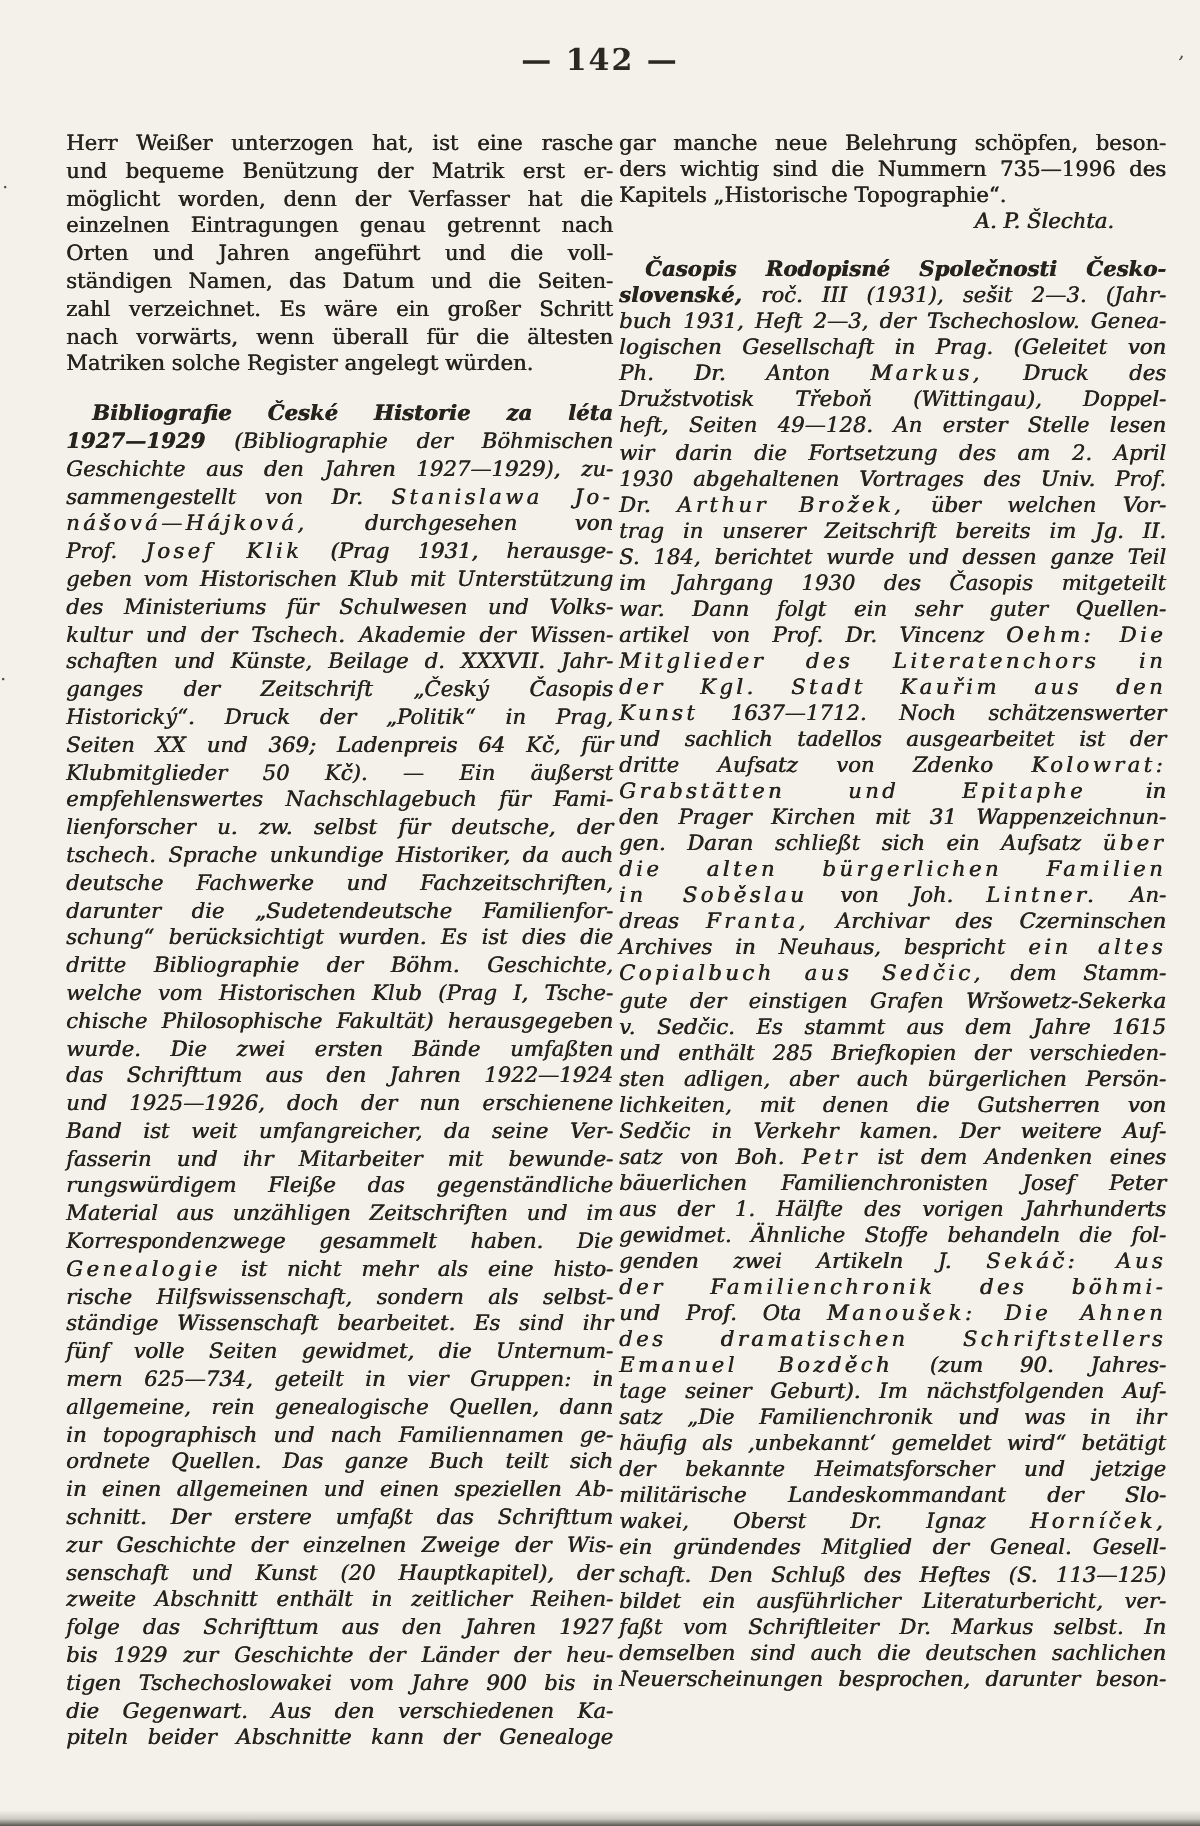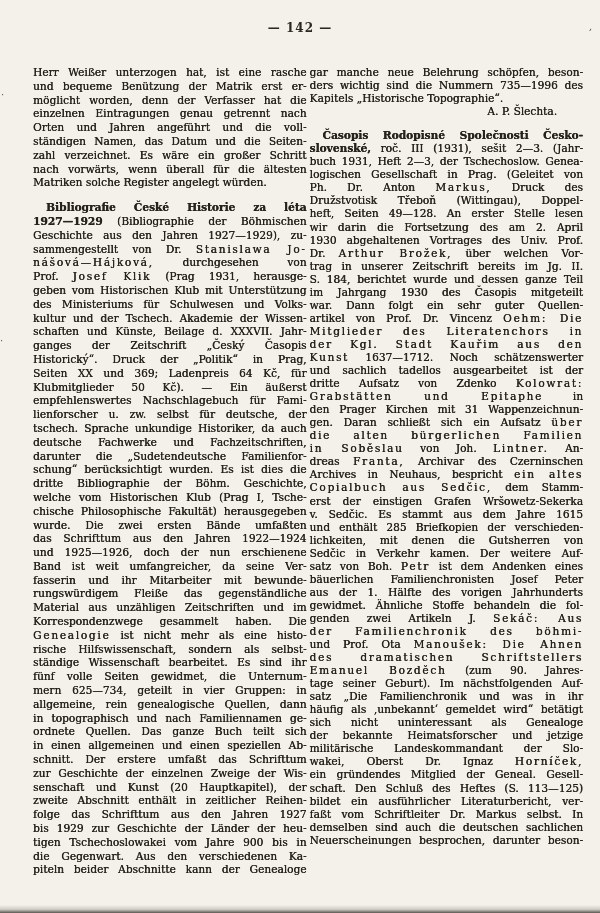--- a/index.html
+++ b/index.html
@@ -6,36 +6,36 @@
   body{background:#e8e6e0;font-family:"DejaVu Serif", serif;}
   .page{
     position:relative;
     width:600px;height:913px;
     background:#f3f1ea;
     overflow:hidden;
     color:#27241f;
   }
   .page-number{
     position:absolute;top:21px;left:0;width:100%;
-    text-align:center;font-size:12px;letter-spacing:1px;
+    text-align:center;font-size:15px;letter-spacing:1px;
     font-weight:bold;color:#2b2822;
   }
   .artifact{position:absolute;color:#55514a;font-size:10px;line-height:10px;}
   .artifact.tr{top:28px;right:9px;transform:rotate(12deg);}
   .artifact.l1{left:1px;top:90px;}
   .artifact.l2{left:0;top:336px;}
   .columns{
     position:absolute;left:33px;top:66px;right:17px;
     display:flex;gap:3px;
   }
   .col{flex:1 1 0;min-width:0;font-size:10.6px;color:#26231d;
        text-shadow:0.3px 0 0 currentColor;}
   .col-left .line{line-height:13.8px;}
   .col-right .line, .col-right .sig{line-height:13.05px;}
-  .block + .block{margin-top:11px;}
+  .block + .block{margin-top:11px;font-style:italic;}
   .block.sig{margin-top:0;}
   .line{
     text-align:justify;
     text-align-last:justify;
     -moz-text-align-last:justify;
     white-space:normal;
   }
   .line.end{text-align-last:left;-moz-text-align-last:left;}
   .line.indent{text-indent:13px;}
   .sig{text-align:right;padding-right:26px;}
@@ -151,38 +151,38 @@
           <div class="line"><span>und sachlich tadellos ausgearbeitet ist der</span></div>
           <div class="line"><span>dritte Aufsatz von Zdenko </span><span class="sp">Kolowrat:</span></div>
           <div class="line"><span class="sp">Grabstätten und Epitaphe</span><span> in</span></div>
           <div class="line"><span>den Prager Kirchen mit 31 Wappenzeichnun-</span></div>
           <div class="line"><span>gen. Daran schließt sich ein Aufsatz </span><span class="sp">über</span></div>
           <div class="line"><span class="sp">die alten bürgerlichen Familien</span></div>
           <div class="line"><span class="sp">in Soběslau</span><span> von Joh. </span><span class="sp">Lintner.</span><span> An-</span></div>
           <div class="line"><span>dreas </span><span class="sp">Franta,</span><span> Archivar des Czerninschen</span></div>
           <div class="line"><span>Archives in Neuhaus, bespricht </span><span class="sp">ein altes</span></div>
           <div class="line"><span class="sp">Copialbuch aus Sedčic,</span><span> dem Stamm-</span></div>
-          <div class="line"><span>erst der einstigen Grafen Wršowetz-Sekerka</span></div>
+          <div class="line"><span>gute der einstigen Grafen Wršowetz-Sekerka</span></div>
           <div class="line"><span>v. Sedčic. Es stammt aus dem Jahre 1615</span></div>
           <div class="line"><span>und enthält 285 Briefkopien der verschieden-</span></div>
+          <div class="line"><span>sten adligen, aber auch bürgerlichen Persön-</span></div>
           <div class="line"><span>lichkeiten, mit denen die Gutsherren von</span></div>
           <div class="line"><span>Sedčic in Verkehr kamen. Der weitere Auf-</span></div>
           <div class="line"><span>satz von Boh. </span><span class="sp">Petr</span><span> ist dem Andenken eines</span></div>
           <div class="line"><span>bäuerlichen Familienchronisten Josef Peter</span></div>
           <div class="line"><span>aus der 1. Hälfte des vorigen Jahrhunderts</span></div>
           <div class="line"><span>gewidmet. Ähnliche Stoffe behandeln die fol-</span></div>
           <div class="line"><span>genden zwei Artikeln J. </span><span class="sp">Sekáč: Aus</span></div>
           <div class="line"><span class="sp">der Familienchronik des böhmi-</span></div>
           <div class="line"><span>und Prof. Ota </span><span class="sp">Manoušek: Die Ahnen</span></div>
           <div class="line"><span class="sp">des dramatischen Schriftstellers</span></div>
           <div class="line"><span class="sp">Emanuel Bozděch</span><span> (zum 90. Jahres-</span></div>
           <div class="line"><span>tage seiner Geburt). Im nächstfolgenden Auf-</span></div>
           <div class="line"><span>satz „Die Familienchronik und was in ihr</span></div>
           <div class="line"><span>häufig als ‚unbekannt‘ gemeldet wird“ betätigt</span></div>
-          <div class="line"><span>sich nicht uninteressant als Genealoge</span></div>
           <div class="line"><span>der bekannte Heimatsforscher und jetzige</span></div>
           <div class="line"><span>militärische Landeskommandant der Slo-</span></div>
           <div class="line"><span>wakei, Oberst Dr. Ignaz </span><span class="sp">Horníček,</span></div>
           <div class="line"><span>ein gründendes Mitglied der Geneal. Gesell-</span></div>
           <div class="line"><span>schaft. Den Schluß des Heftes (S. 113—125)</span></div>
           <div class="line"><span>bildet ein ausführlicher Literaturbericht, ver-</span></div>
           <div class="line"><span>faßt vom Schriftleiter Dr. Markus selbst. In</span></div>
           <div class="line"><span>demselben sind auch die deutschen sachlichen</span></div>
           <div class="line"><span>Neuerscheinungen besprochen, darunter beson-</span></div>
         </div>

